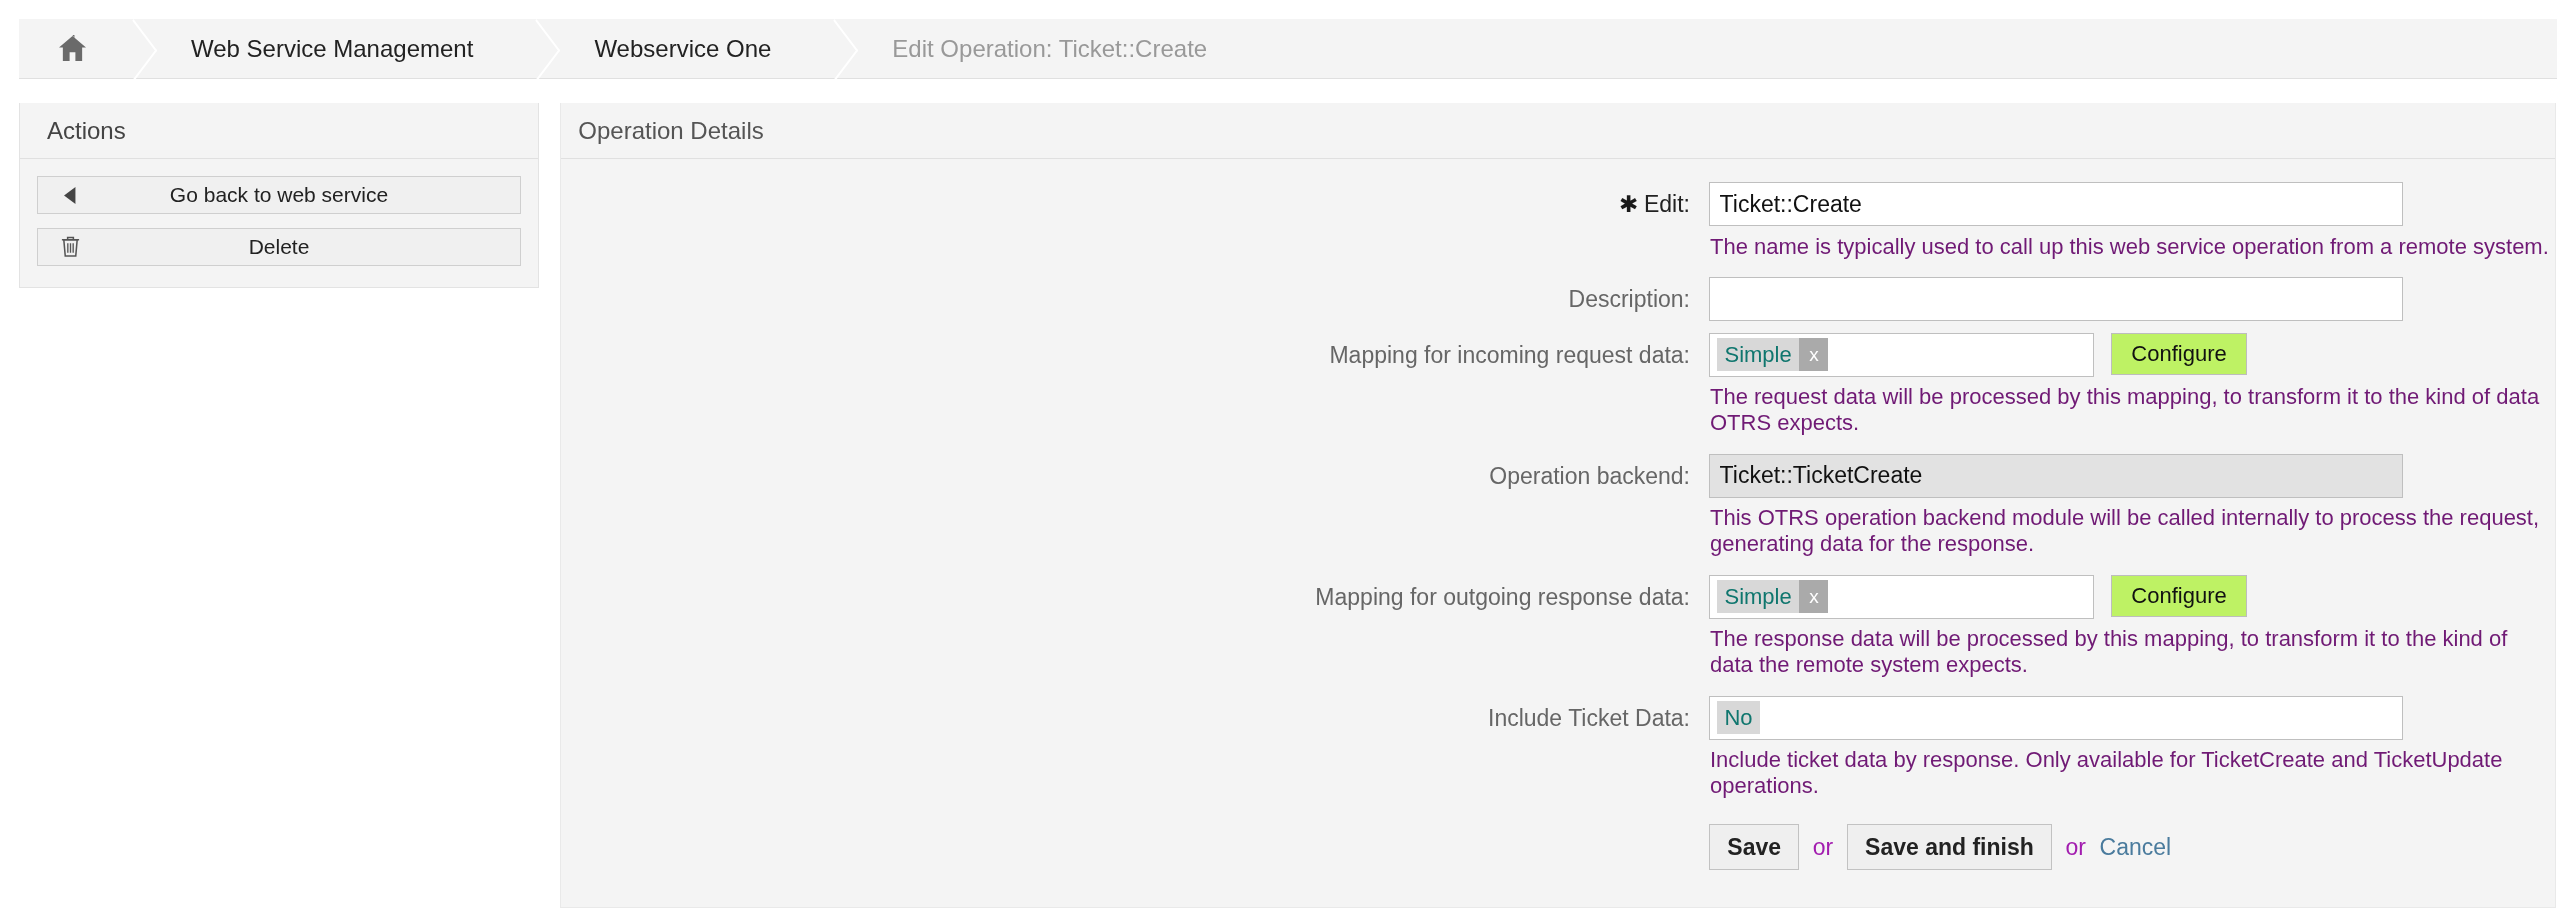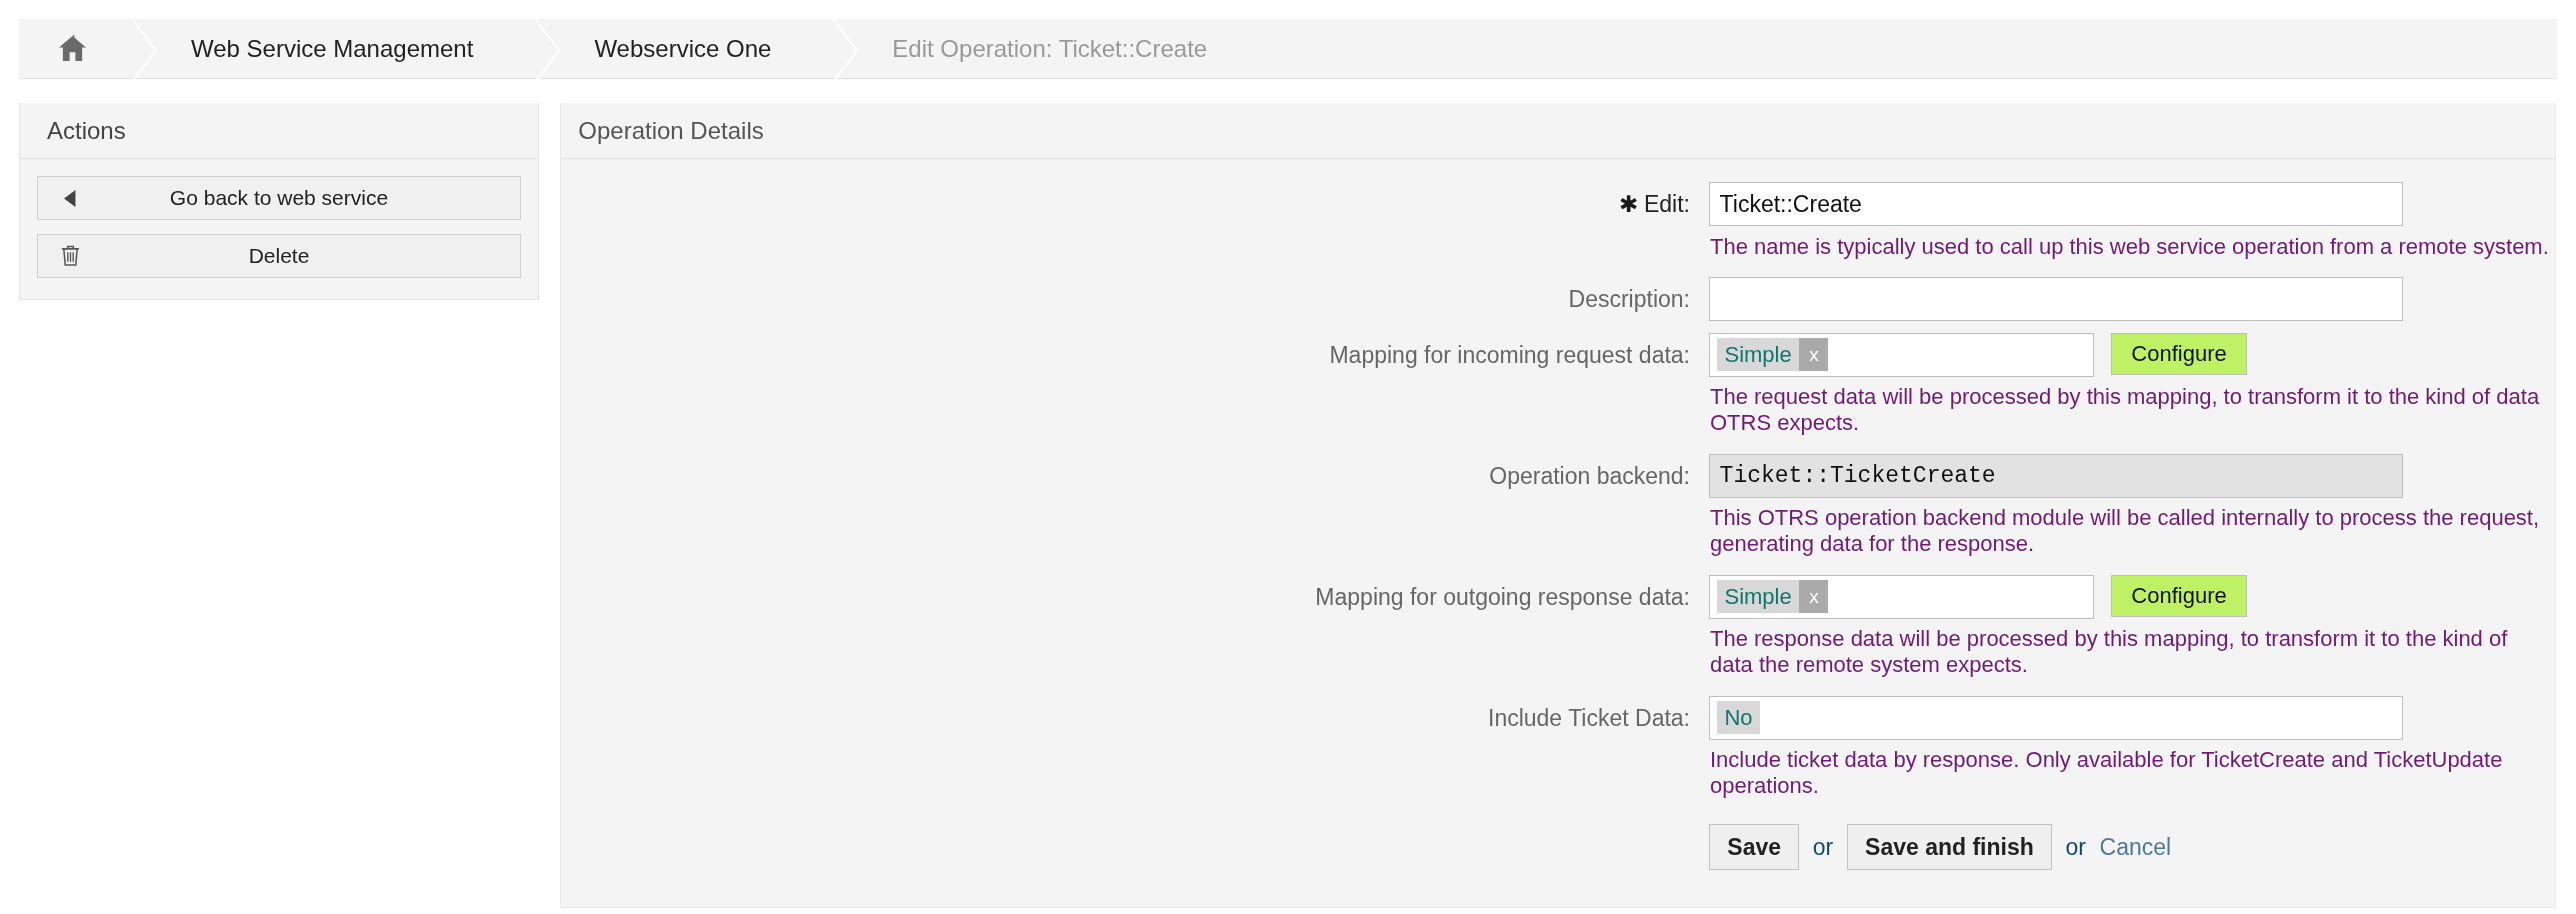--- a/index.html
+++ b/index.html
@@ -80,21 +80,21 @@
     background: #f4f4f4;
     border-bottom: 1.9px solid #e0e0e0;
   }
   .sidebar-body {
     padding: 17.3px 17.3px 21px 17.3px;
     background: #f4f4f4;
   }
   .action-btn {
     display: flex;
     align-items: center;
-    height: 44px;
+    height: 38px;
     background: #f0f0f0;
     border: 1px solid #cfcfcf;
     margin-bottom: 13.5px;
     padding: 0 15.4px;
     font-size: 21px;
     color: #222;
     cursor: pointer;
     position: relative;
   }
   .action-btn:last-child { margin-bottom: 0; }
@@ -172,21 +172,20 @@
     font-size: 23px;
     color: #111;
     padding: 0 9.6px;
     line-height: 42px;
     font-family: "Liberation Sans", sans-serif;
   }
   .txtinput.wide { width: 694px; }
   .txtinput.readonly {
     background: #e2e2e2;
     color: #111;
-    font-family: Liberation Mono, monospace;
   }
 
   .tokenbox {
     width: 385px;
     height: 44px;
     background: #ffffff;
     border: 1px solid #bfbfbf;
     display: flex;
     align-items: center;
     padding: 0 3.9px;
@@ -269,21 +268,21 @@
     border: 1px solid #c2c2c2;
     font-size: 23px;
     font-weight: bold;
     color: #222;
     padding: 0 17.3px;
     cursor: pointer;
     font-family: "Liberation Sans", sans-serif;
   }
   .or-text {
     font-size: 23px;
-    color: #0c4a6e;
+    color: #a21caf;
   }
   .cancel-link {
     font-size: 23px;
     color: #4a7b9d;
     text-decoration: none;
     cursor: pointer;
   }
 </style>
 </head>
 <body>

